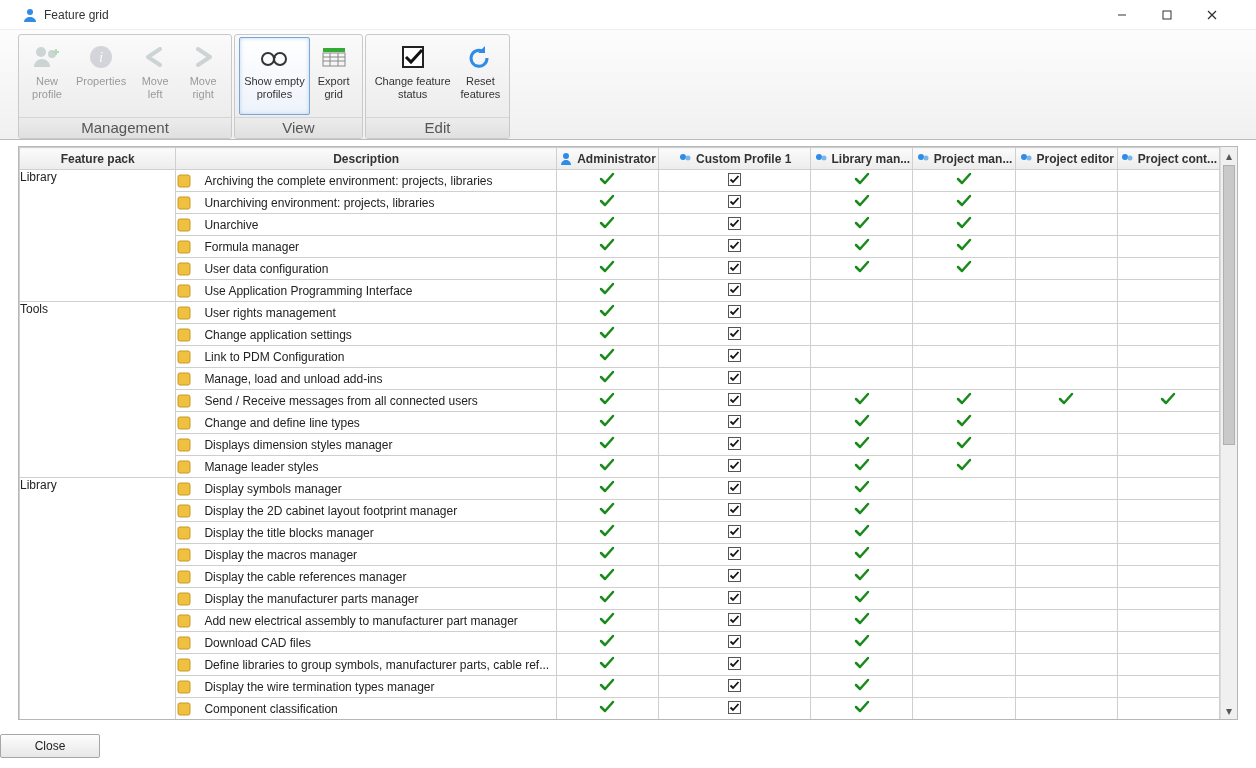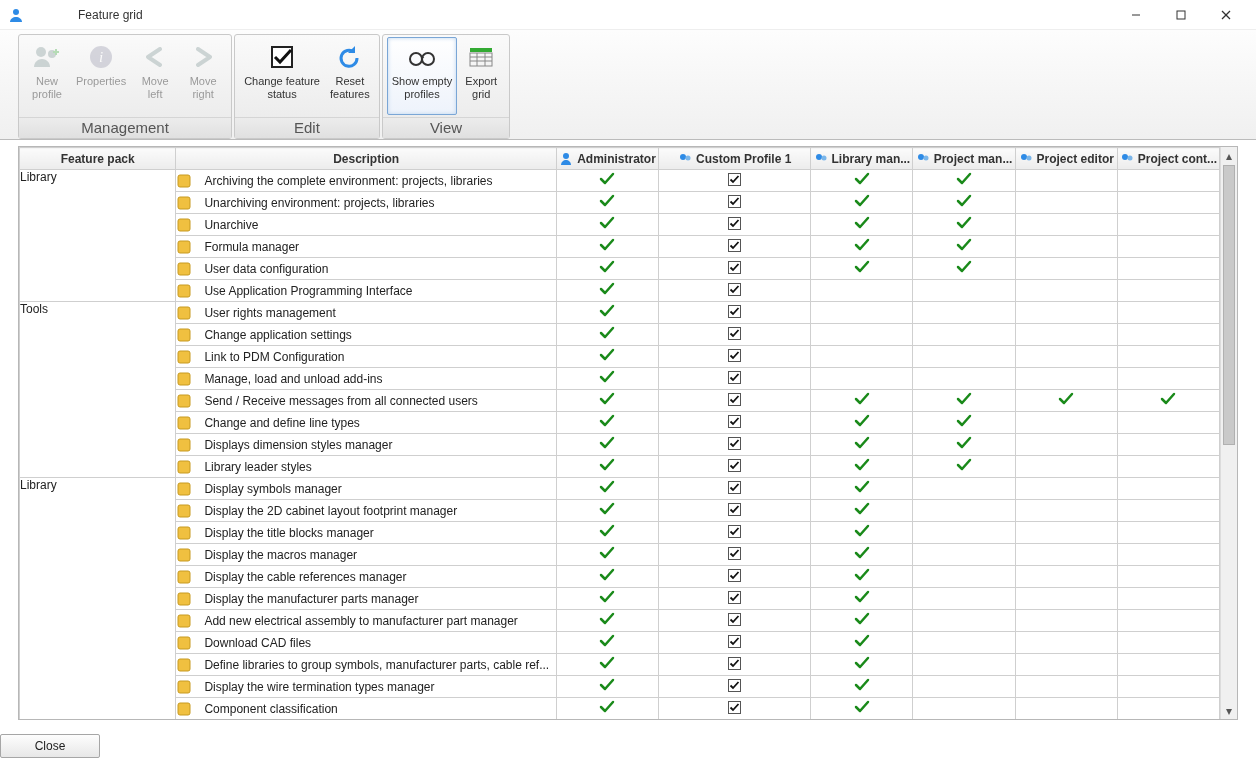--- a/index.html
+++ b/index.html
@@ -16,24 +16,23 @@
     height: 768px;
     background: #fff;
     display: flex;
     flex-direction: column;
   }
   
   .titlebar {
     height: 30px;
     display: flex;
     align-items: center;
-    padding: 0 8px;
+    padding: 0 22px;
     background: #fff;
     border-bottom: 1px solid #eee;
-    gap: 48px;
   }
   .titlebar .title-icon {
     width: 16px; height: 16px;
     margin-right: 6px;
     display: inline-flex; align-items:center; justify-content:center;
   }
   .titlebar .title-text { flex: 1; color: #333; }
   .titlebar .win-btns { display: flex; gap: 0; }
   .titlebar .win-btn {
     width: 45px; height: 28px;
@@ -265,44 +264,20 @@
                 </svg>
             </span>
             <span class="lbl">Move<br>right</span>
           </div>
         </div>
         <div class="group-label">Management</div>
       </div>
 
       <div class="ribbon-group">
         <div class="buttons">
-          <div class="ribbon-btn">
-            <span class="icon">
-              <svg width="26" height="26" viewBox="0 0 26 26">
-                  <rect x="3" y="3" width="20" height="20" fill="#fff" stroke="#222" stroke-width="2"></rect>
-                  <path d="M6 13l5 5L22 6" fill="none" stroke="#111" stroke-width="3"></path>
-                </svg>
-            </span>
-            <span class="lbl">Change feature<br>status</span>
-          </div>
-          <div class="ribbon-btn">
-            <span class="icon">
-              <svg width="26" height="26" viewBox="0 0 26 26">
-                  <path d="M20 14a8 8 0 1 1-3-6" fill="none" stroke="#2e8be6" stroke-width="3"></path>
-                  <path d="M18 2l0 7l-7 0z" fill="#2e8be6"></path>
-                </svg>
-            </span>
-            <span class="lbl">Reset<br>features</span>
-          </div>
-        </div>
-        <div class="group-label">Edit</div>
-      </div>
-
-      <div class="ribbon-group">
-        <div class="buttons">
           <div class="ribbon-btn active">
             <span class="icon">
               <svg width="30" height="20" viewBox="0 0 30 20">
                   <circle cx="9" cy="12" r="6" fill="none" stroke="#333" stroke-width="2"></circle>
                   <circle cx="21" cy="12" r="6" fill="none" stroke="#333" stroke-width="2"></circle>
                   <path d="M15 12c1-2 3-2 0 0" stroke="#333" fill="none"></path>
                   <line x1="14" y1="11" x2="16" y2="11" stroke="#333" stroke-width="2"></line>
                 </svg>
             </span>
             <span class="lbl">Show empty<br>profiles</span>
@@ -316,20 +291,44 @@
                   <line x1="2" y1="15" x2="24" y2="15" stroke="#888"></line>
                   <line x1="9" y1="7" x2="9" y2="20" stroke="#888"></line>
                   <line x1="17" y1="7" x2="17" y2="20" stroke="#888"></line>
                 </svg>
             </span>
             <span class="lbl">Export<br>grid</span>
           </div>
         </div>
         <div class="group-label">View</div>
       </div>
+
+      <div class="ribbon-group">
+        <div class="buttons">
+          <div class="ribbon-btn">
+            <span class="icon">
+              <svg width="26" height="26" viewBox="0 0 26 26">
+                  <rect x="3" y="3" width="20" height="20" fill="#fff" stroke="#222" stroke-width="2"></rect>
+                  <path d="M6 13l5 5L22 6" fill="none" stroke="#111" stroke-width="3"></path>
+                </svg>
+            </span>
+            <span class="lbl">Change feature<br>status</span>
+          </div>
+          <div class="ribbon-btn">
+            <span class="icon">
+              <svg width="26" height="26" viewBox="0 0 26 26">
+                  <path d="M20 14a8 8 0 1 1-3-6" fill="none" stroke="#2e8be6" stroke-width="3"></path>
+                  <path d="M18 2l0 7l-7 0z" fill="#2e8be6"></path>
+                </svg>
+            </span>
+            <span class="lbl">Reset<br>features</span>
+          </div>
+        </div>
+        <div class="group-label">Edit</div>
+      </div>
     </div>
   </div>
 
   <div class="content">
     <div class="grid-wrap">
       <div class="grid-scroll">
         <table class="grid">
           <colgroup>
             <col class="col-pack">
             <col class="col-desc">
@@ -821,21 +820,21 @@
                 <td class="cell-white"></td>
               </tr>
               <tr>
                 <td class="desc-cell">
                   <div class="desc-inner">
                     <span class="row-icon">
                       <svg width="14" height="14" viewBox="0 0 14 14">
                         <rect x="1" y="1" width="12" height="12" rx="2" fill="#f0c040" stroke="#c79a20"></rect>
                       </svg>
                     </span>
-                    <span>Library leader styles</span>
+                    <span>Manage leader styles</span>
                   </div>
                 </td>
                 <td class="cell-green"><span class="check-svg">
                     <svg width="16" height="14" viewBox="0 0 16 14">
                       <path d="M2 7l4 4L14 2" fill="none" stroke="#1a8a1a" stroke-width="2.5" stroke-linecap="round" stroke-linejoin="round"></path>
                     </svg>
                   </span></td>
                 <td class="cell-green"><span><svg width="13" height="13" viewBox="0 0 13 13">
                       <rect x="0.5" y="0.5" width="12" height="12" fill="#fff" stroke="#555"></rect>
                       <path d="M2.5 6.5l2.5 2.5L10.5 3" fill="none" stroke="#111" stroke-width="1.8"></path>

